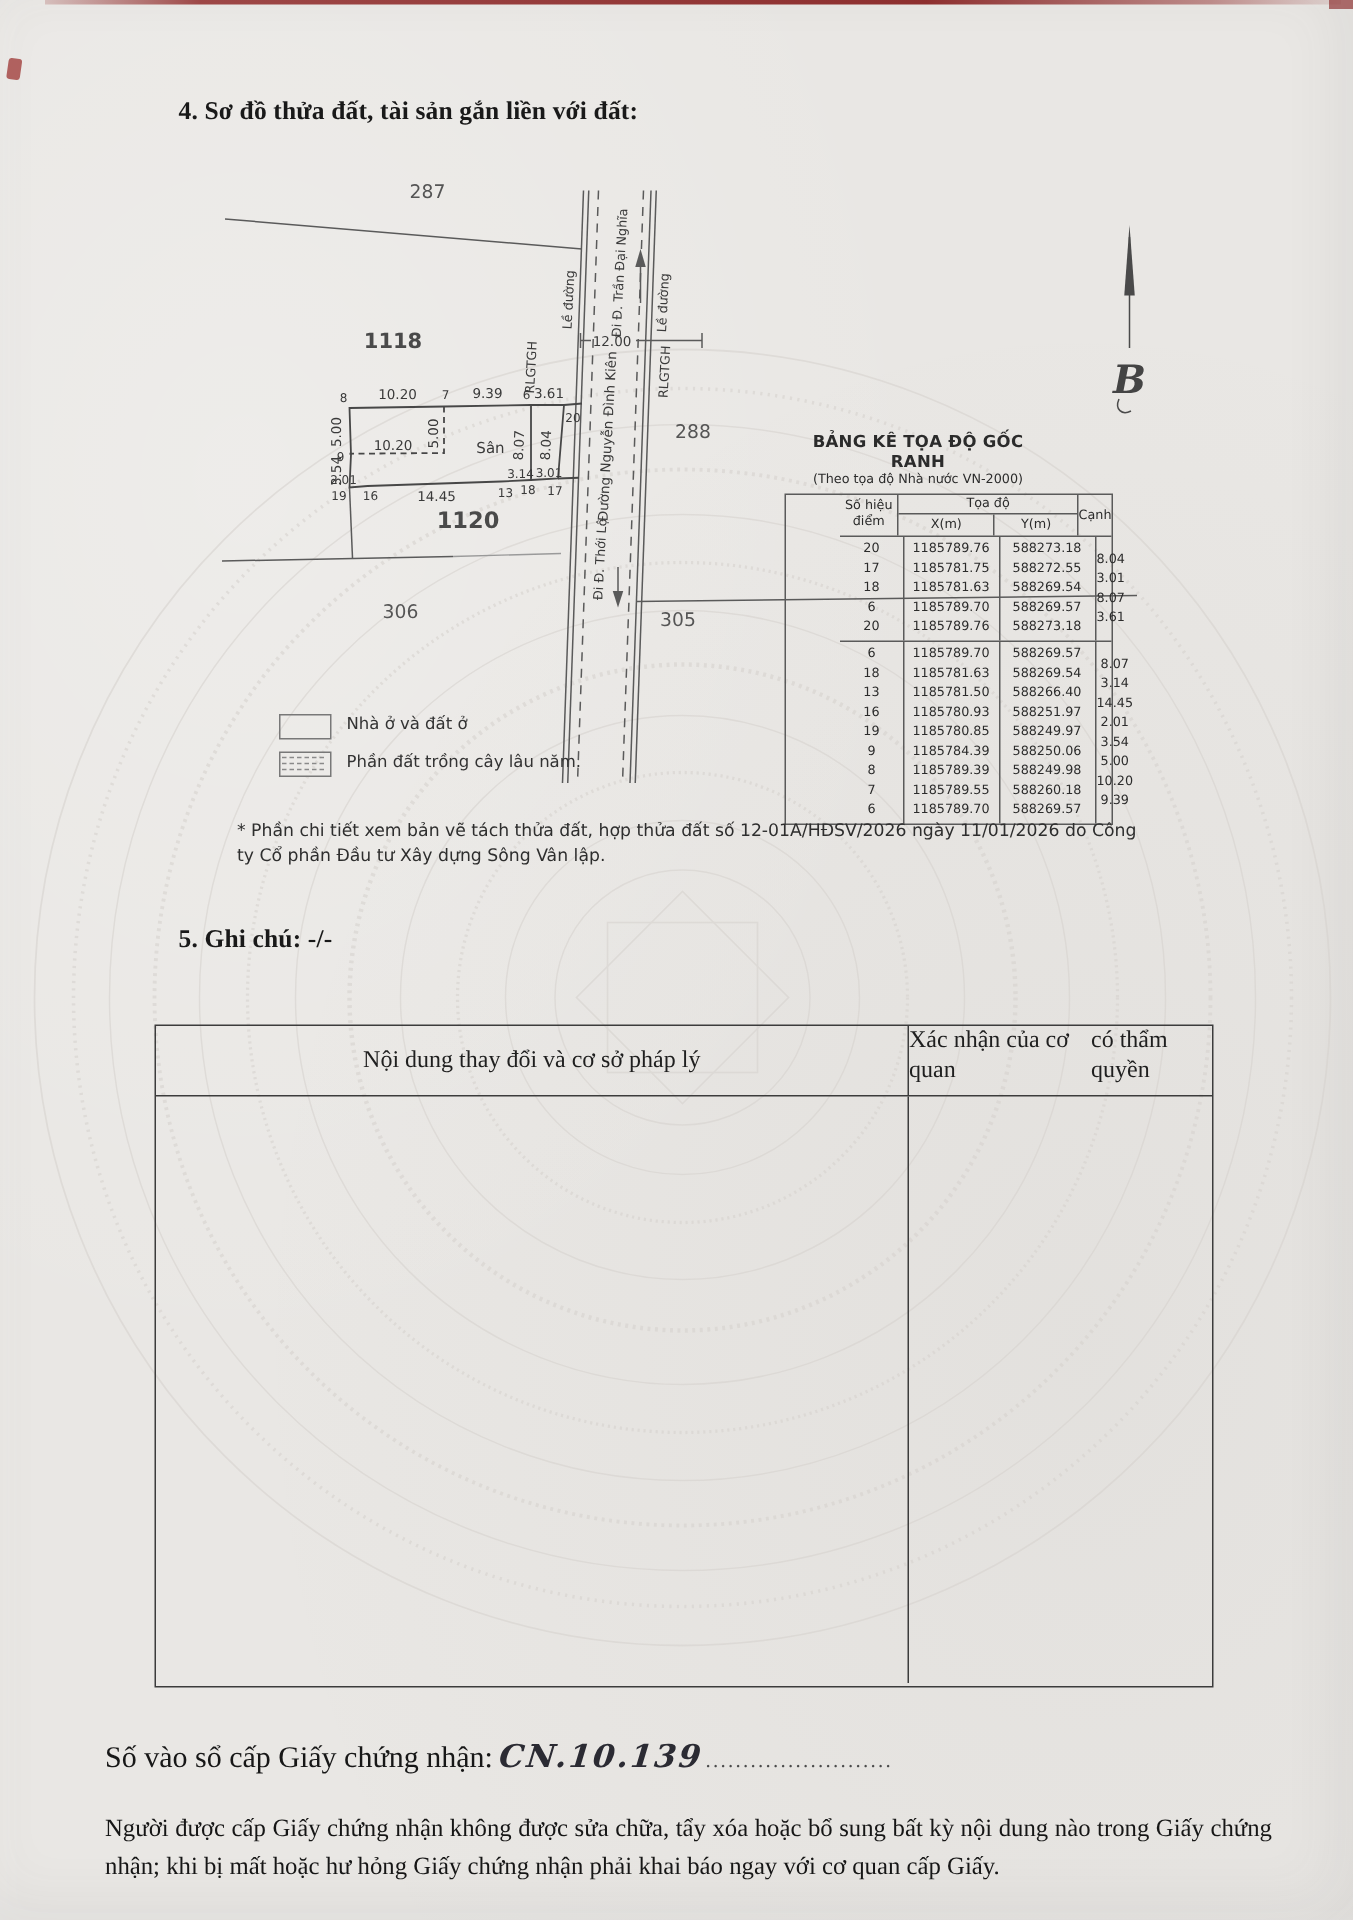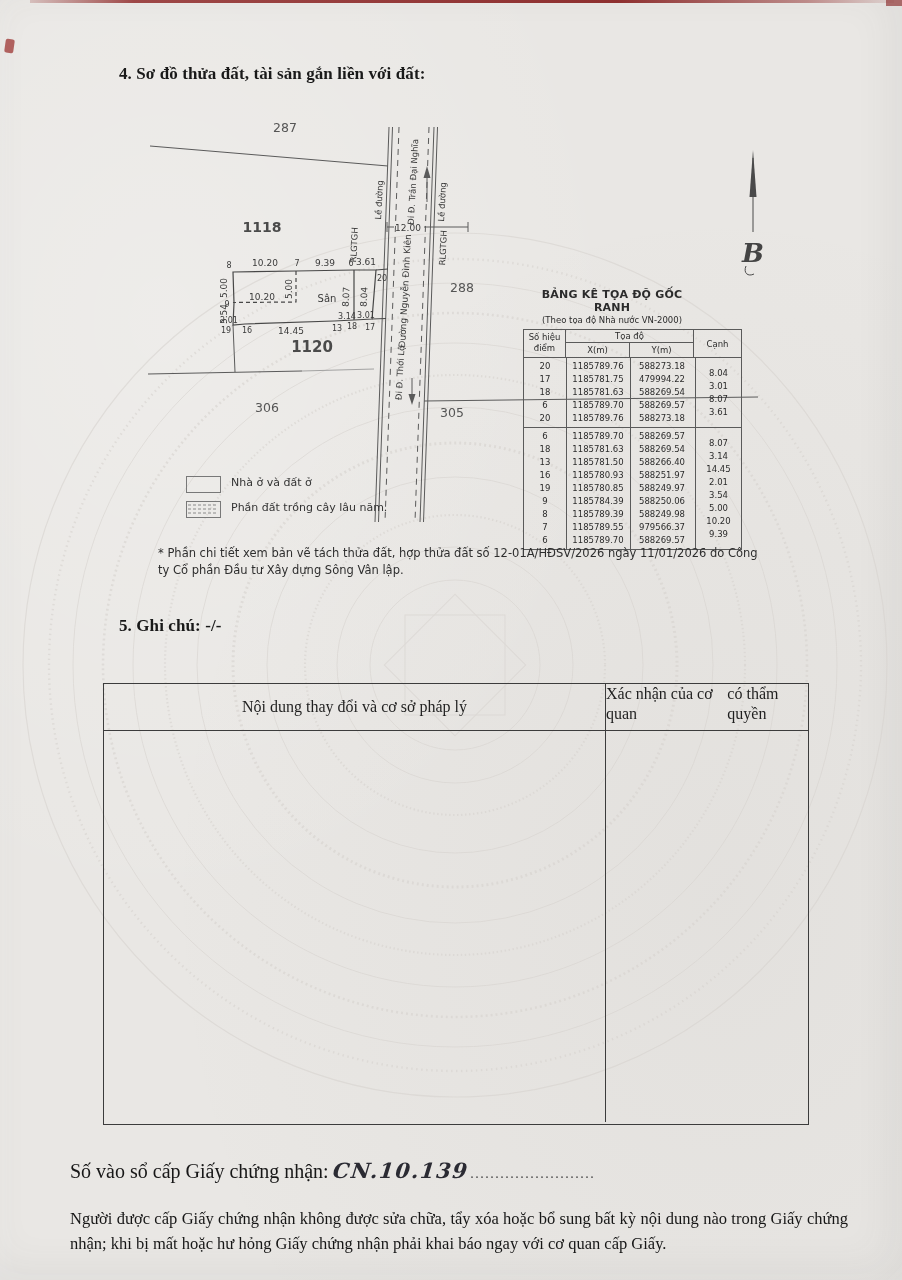--- a/index.html
+++ b/index.html
@@ -24,21 +24,21 @@
   .plotline{stroke:#474747;stroke-width:1.2;fill:none;}
   .faint{stroke:#9a9a9a;stroke-width:.9;}
   text{font-family:"DejaVu Sans", sans-serif;fill:#3a3a3a;}
   .t8{font-size:8px;} .t85{font-size:8.5px;} .t9{font-size:9px;} .t10{font-size:10px;}
   .tplot{font-size:12.5px;fill:#555;} .tplotb{font-size:14px;font-weight:bold;fill:#4a4a4a;}
   .north-b{font-family:"DejaVu Serif", serif;font-size:26px;font-weight:bold;font-style:italic;fill:#444;}
   
   .ctable{left:523px;top:288px;width:178px;z-index:2;font-family:"DejaVu Sans", sans-serif;color:#2b2b2b;}
   .ct-title{font-size:11px;font-weight:bold;text-align:center;letter-spacing:.2px;}
   .ct-sub{font-size:8.5px;text-align:center;margin-top:1px;}
-  .ct-box{margin-top:4px;border:1px solid #5a5a5a;box-sizing:border-box;width:219px;}
+  .ct-box{margin-top:4px;border:1px solid #5a5a5a;box-sizing:border-box;width:219px;padding-left:36px;}
   .ct-box *{box-sizing:border-box;}
   .ct-head{display:flex;border-bottom:1px solid #5a5a5a;}
   .c-point{width:42px;border-right:1px solid #5a5a5a;font-size:8.5px;text-align:center;padding:2px 0;line-height:1.3;}
   .c-mid{width:128px;border-right:1px solid #5a5a5a;display:flex;flex-direction:column;}
   .c-toado{text-align:center;font-size:8.5px;border-bottom:1px solid #5a5a5a;padding:1px 0;}
   .c-xy{display:flex;}
   .c-x{width:64px;border-right:1px solid #5a5a5a;text-align:center;font-size:8.5px;padding:2px 0;}
   .c-y{flex:1;text-align:center;font-size:8.5px;padding:2px 0;}
   .c-canh{flex:1;display:flex;align-items:center;justify-content:center;font-size:8.5px;}
   .ct-group{display:flex;}
@@ -224,21 +224,21 @@
             <div class="rule-x"></div>
           <div class="g-rows">
             <div class="g-row">
                 <span class="r-p">20</span>
                 <span class="r-x">1185789.76</span>
                 <span class="r-y">588273.18</span>
               </div>
             <div class="g-row">
                 <span class="r-p">17</span>
                 <span class="r-x">1185781.75</span>
-                <span class="r-y">479994.22</span>
+                <span class="r-y">588272.55</span>
               </div>
             <div class="g-row">
                 <span class="r-p">18</span>
                 <span class="r-x">1185781.63</span>
                 <span class="r-y">588269.54</span>
               </div>
             <div class="g-row">
                 <span class="r-p">6</span>
                 <span class="r-x">1185789.70</span>
                 <span class="r-y">588269.57</span>
@@ -294,21 +294,21 @@
                 <span class="r-y">588250.06</span>
               </div>
             <div class="g-row">
                 <span class="r-p">8</span>
                 <span class="r-x">1185789.39</span>
                 <span class="r-y">588249.98</span>
               </div>
             <div class="g-row">
                 <span class="r-p">7</span>
                 <span class="r-x">1185789.55</span>
-                <span class="r-y">979566.37</span>
+                <span class="r-y">588260.18</span>
               </div>
             <div class="g-row">
                 <span class="r-p">6</span>
                 <span class="r-x">1185789.70</span>
                 <span class="r-y">588269.57</span>
               </div>
           </div>
         </div>
         <div class="g-edges">
           <div class="e-val">8.07</div>

